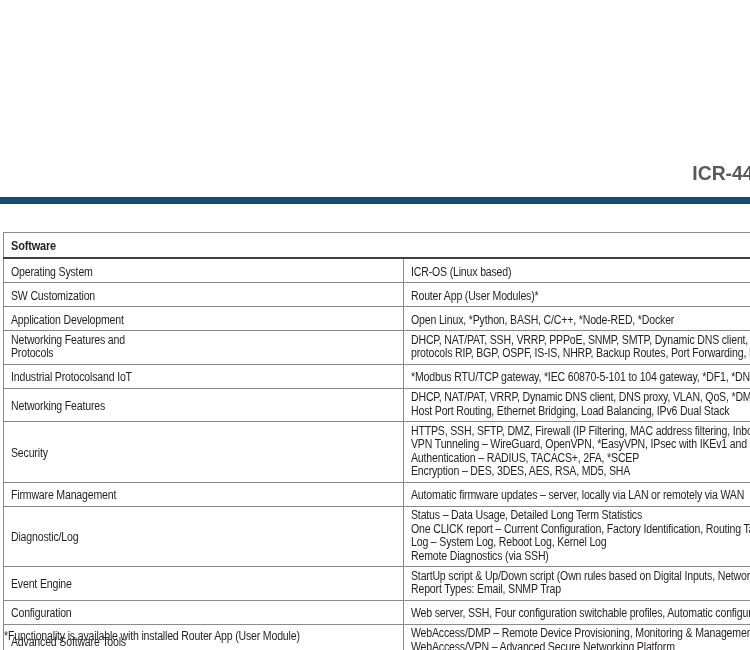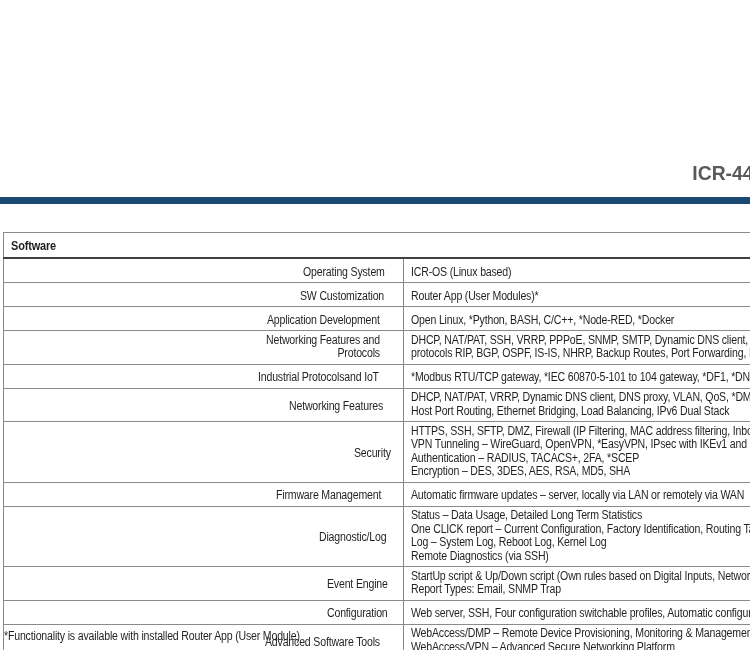--- a/index.html
+++ b/index.html
@@ -53,21 +53,21 @@
     padding: 2.5px 7px;
     vertical-align: middle;
     overflow: hidden;
   }
   .spec-table th {
     text-align: left;
     border-bottom: 2px solid #3f3f3f;
     padding-top: 3px;
     padding-bottom: 3px;
   }
-  .spec-table td.label { width: 132px; text-align: right; }
+  .spec-table td.label { width: 132px; }
 
   
   .t {
     display: inline-block;
     font-size: 12px;
     letter-spacing: -0.2px;
     line-height: 13.5px;
     white-space: pre;
     transform: scaleX(0.88);
     transform-origin: 0 50%;

